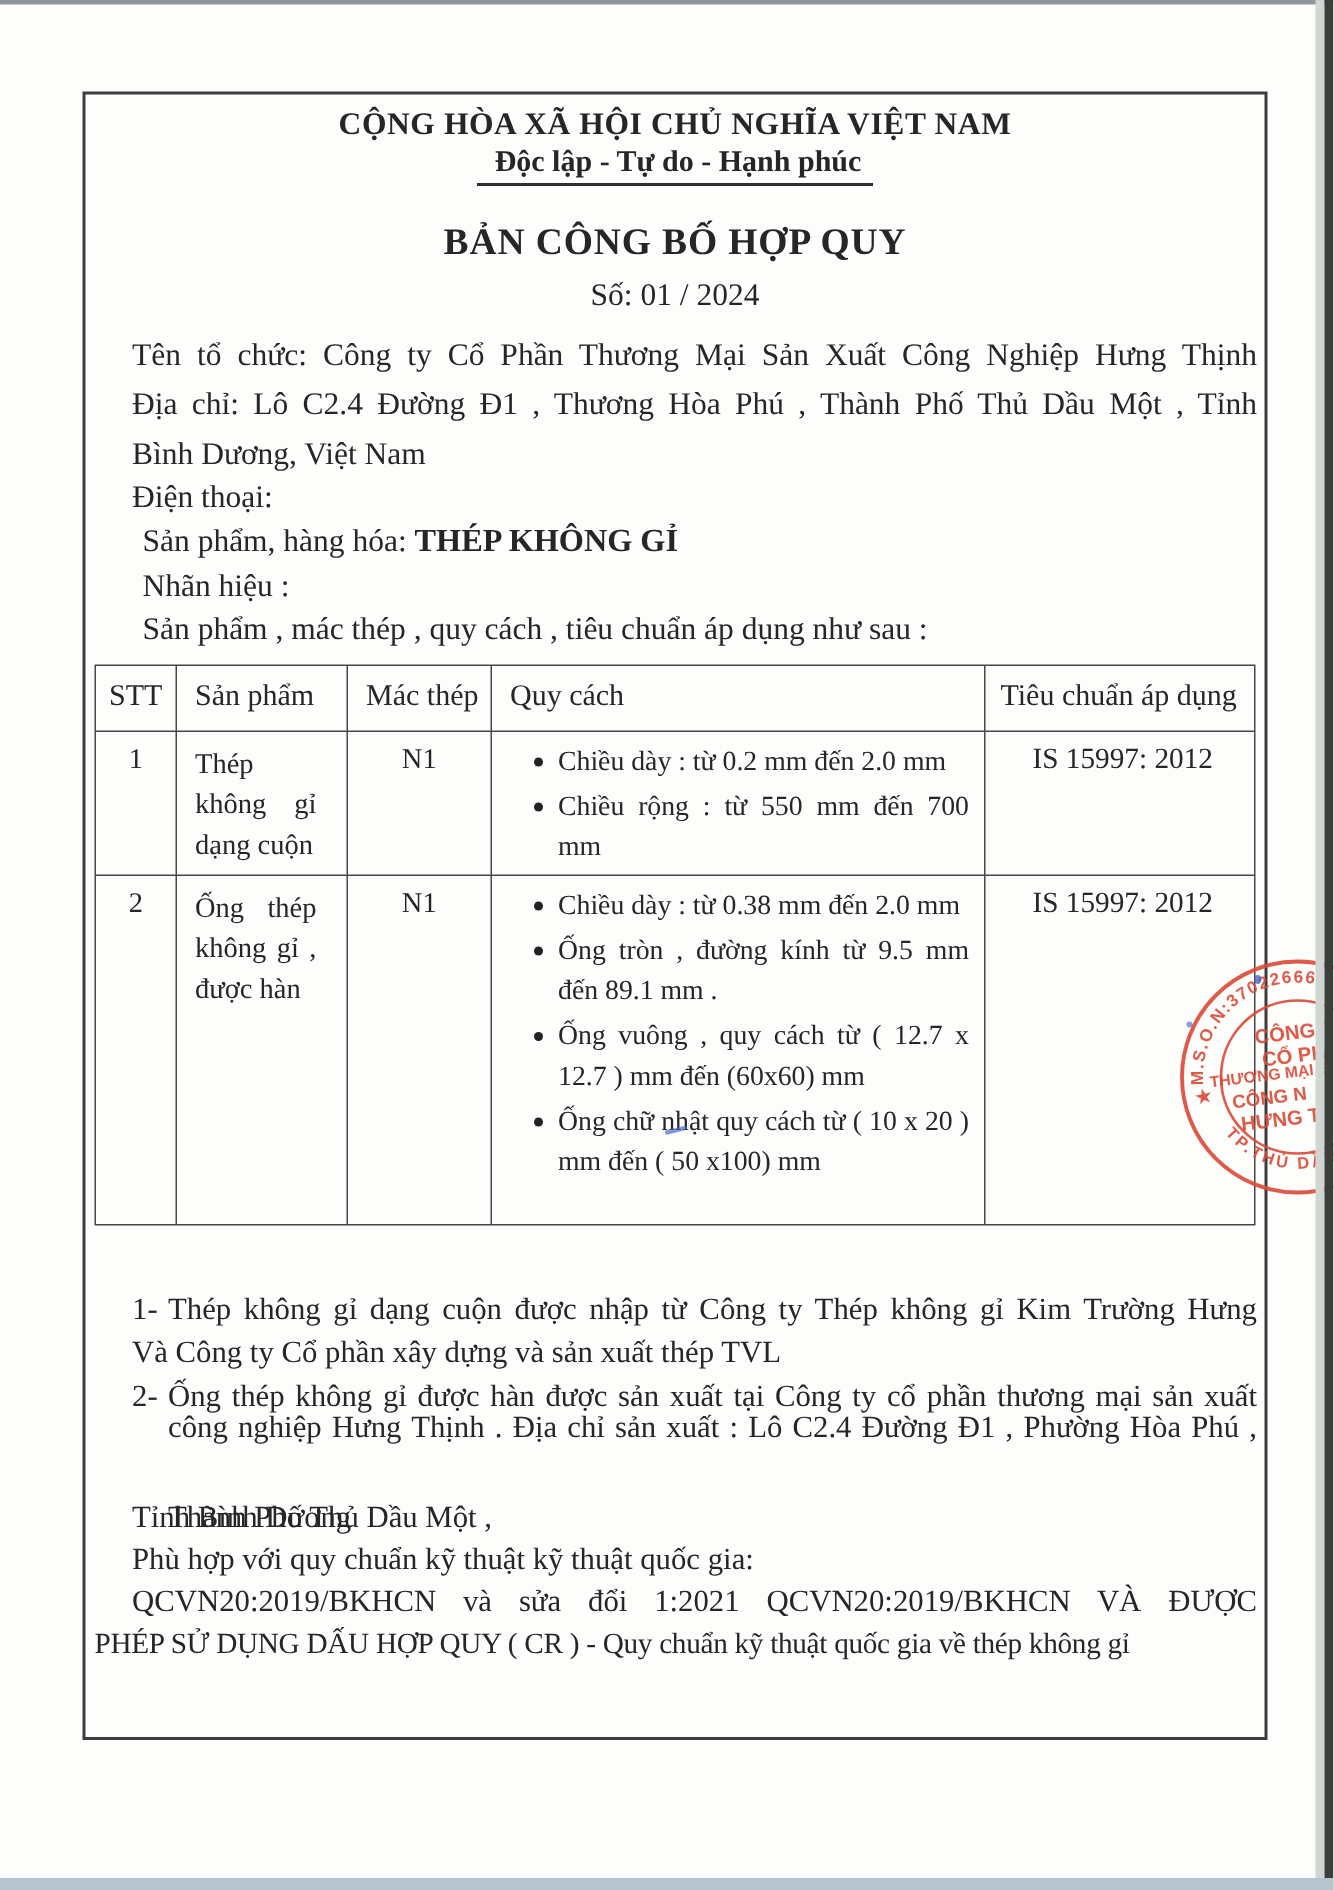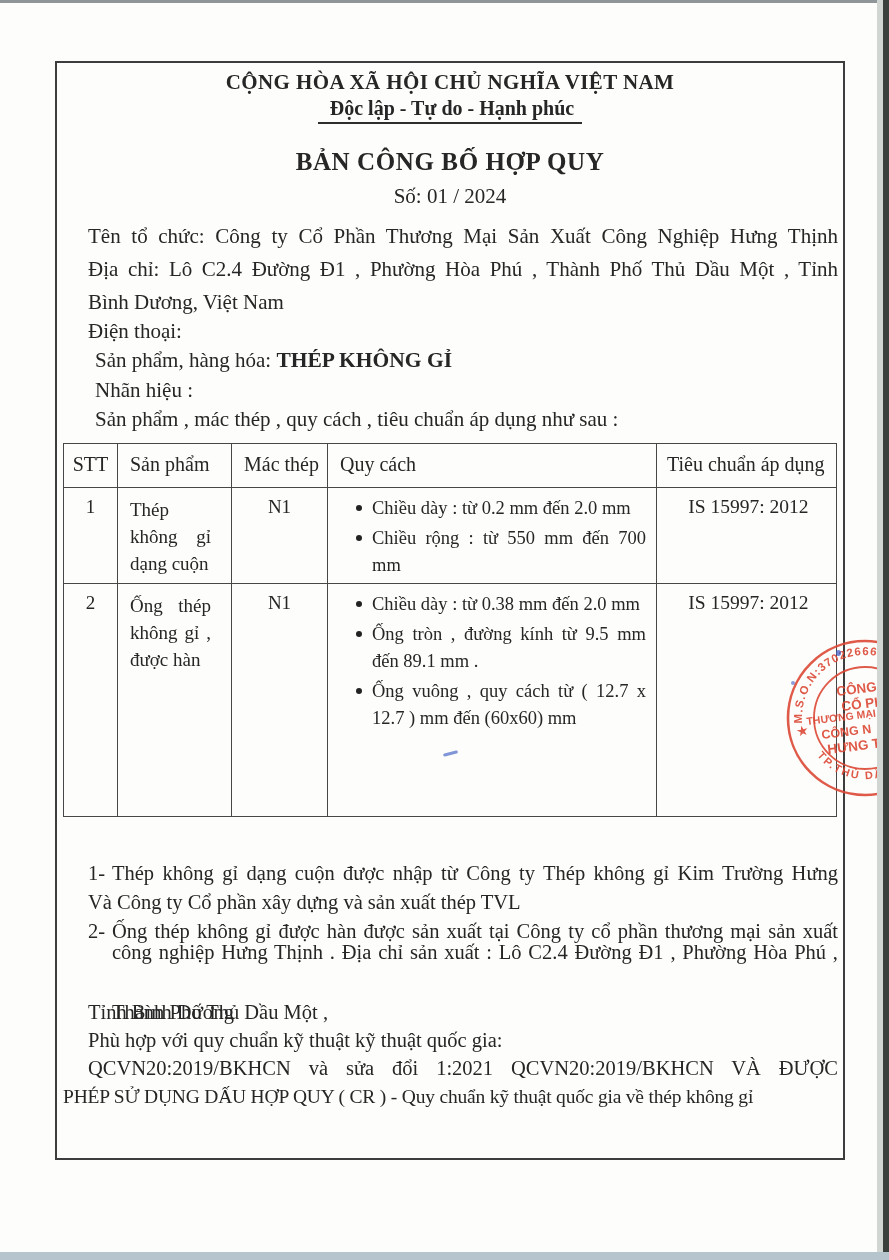--- a/index.html
+++ b/index.html
@@ -84,21 +84,21 @@
   <div class="frame"></div>
 
   <div class="abs hdr-center motto">
     <span class="u">Độc lập - Tự do - Hạnh phúc</span>
   </div>
   <div class="abs hdr-center national-title">CỘNG HÒA XÃ HỘI CHỦ NGHĨA VIỆT NAM</div>
   <div class="abs hdr-center doc-title">BẢN CÔNG BỐ HỢP QUY</div>
   <div class="abs hdr-center doc-number">Số: 01 / 2024</div>
 
   <div class="abs jline org">Tên tổ chức: Công ty Cổ Phần Thương Mại Sản Xuất Công Nghiệp Hưng Thịnh</div>
-  <div class="abs jline addr1">Địa chỉ: Lô C2.4 Đường Đ1 , Phường Hòa Phú , Thành Phố Thủ Dầu Một , Tỉnh</div>
+  <div class="abs jline addr1">Địa chỉ: Lô C2.4 Đường Đ1 , Thương Hòa Phú , Thành Phố Thủ Dầu Một , Tỉnh</div>
   <div class="abs line addr2">Bình Dương, Việt Nam</div>
   <div class="abs line phone">Điện thoại:</div>
   <div class="abs line product">
     <span>Sản phẩm, hàng hóa: </span><b>THÉP KHÔNG GỈ</b>
   </div>
   <div class="abs line brand">Nhãn hiệu :</div>
   <div class="abs line intro">Sản phẩm , mác thép , quy cách , tiêu chuẩn áp dụng như sau :</div>
 
   <div class="doc-table">
     <div class="c th th-stt">STT</div>
@@ -130,20 +130,24 @@
           <span class="bullet"></span>
           <span class="spec-text">Chiều dày : từ 0.38 mm đến 2.0 mm</span>
         </div>
       <div class="spec">
           <span class="bullet"></span>
           <span class="spec-text">Ống tròn , đường kính từ 9.5 mm đến 89.1 mm .</span>
         </div>
       <div class="spec">
           <span class="bullet"></span>
           <span class="spec-text">Ống vuông , quy cách từ ( 12.7 x 12.7 ) mm đến (60x60) mm</span>
+        </div>
+      <div class="spec">
+          <span class="bullet"></span>
+          <span class="spec-text">Ống chữ nhật quy cách từ ( 10 x 20 ) mm đến ( 50 x100) mm</span>
         </div>
     </div>
     <div class="c lastrow lastcol td-standard">IS 15997: 2012</div>
   </div>
 
   <div class="abs note n1m">1-</div>
   <div class="abs jnote n1a">Thép không gỉ dạng cuộn được nhập từ Công ty Thép không gỉ Kim Trường Hưng</div>
   <div class="abs note n1b">Và Công ty Cổ phần xây dựng và sản xuất thép TVL</div>
   <div class="abs note n2m">2-</div>
   <div class="abs jnote n2a">Ống thép không gỉ được hàn được sản xuất tại Công ty cổ phần thương mại sản xuất</div>

